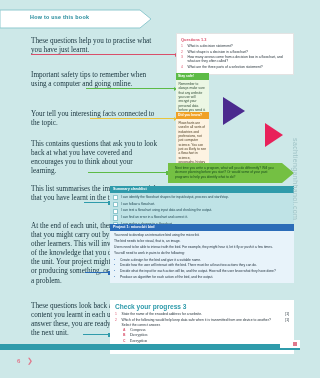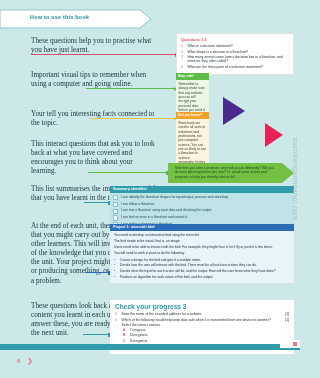--- a/index.html
+++ b/index.html
@@ -192,23 +192,23 @@
 <div class="page">
 
   <div class="header-band">
     <svg class="header-shape" viewBox="0 0 152 20" preserveAspectRatio="none">
       <path d="M0,1 L140,1 L151,10 L140,19 L0,19 Z" fill="#ffffff" stroke="#8fc9cf" stroke-width="1"></path>
     </svg>
     <div class="header-title">How to use this book</div>
   </div>
 
   <div class="note note-1">These questions help you to practise what you have just learnt.</div>
-  <div class="note note-2">Important visual tips to remember when using a computer and going online.</div>
+  <div class="note note-2">Important safety tips to remember when using a computer and going online.</div>
   <div class="note note-3">Your tell you interesting facts connected to the topic.</div>
-  <div class="note note-4">This interact questions that ask you to look back at what you have covered and encourages you to think about your learning.</div>
+  <div class="note note-4">This contains questions that ask you to look back at what you have covered and encourages you to think about your learning.</div>
   <div class="note note-5">This list summarises the important material that you have learnt in the topic.</div>
   <div class="note note-6">At the end of each unit, there is a project that you might carry out by yourself or with other learners. This will involve using some of the knowledge that you developed during the unit. Your project might involve creating or producing something, or you might solve a problem.</div>
   <div class="note note-7">These questions look back at some of the content you learnt in each unit. If you can answer these, you are ready to move on to the next unit.</div>
 
   <div class="conn" style="left:31px;top:54px;width:146px;color:#d94f6a;">
     <div class="line" style="background:#d94f6a;"></div>
       <div class="tip"></div>
   </div>
   <div class="conn" style="left:86px;top:88px;width:90px;color:#5dbb46;">
     <div class="line" style="background:#5dbb46;"></div>

